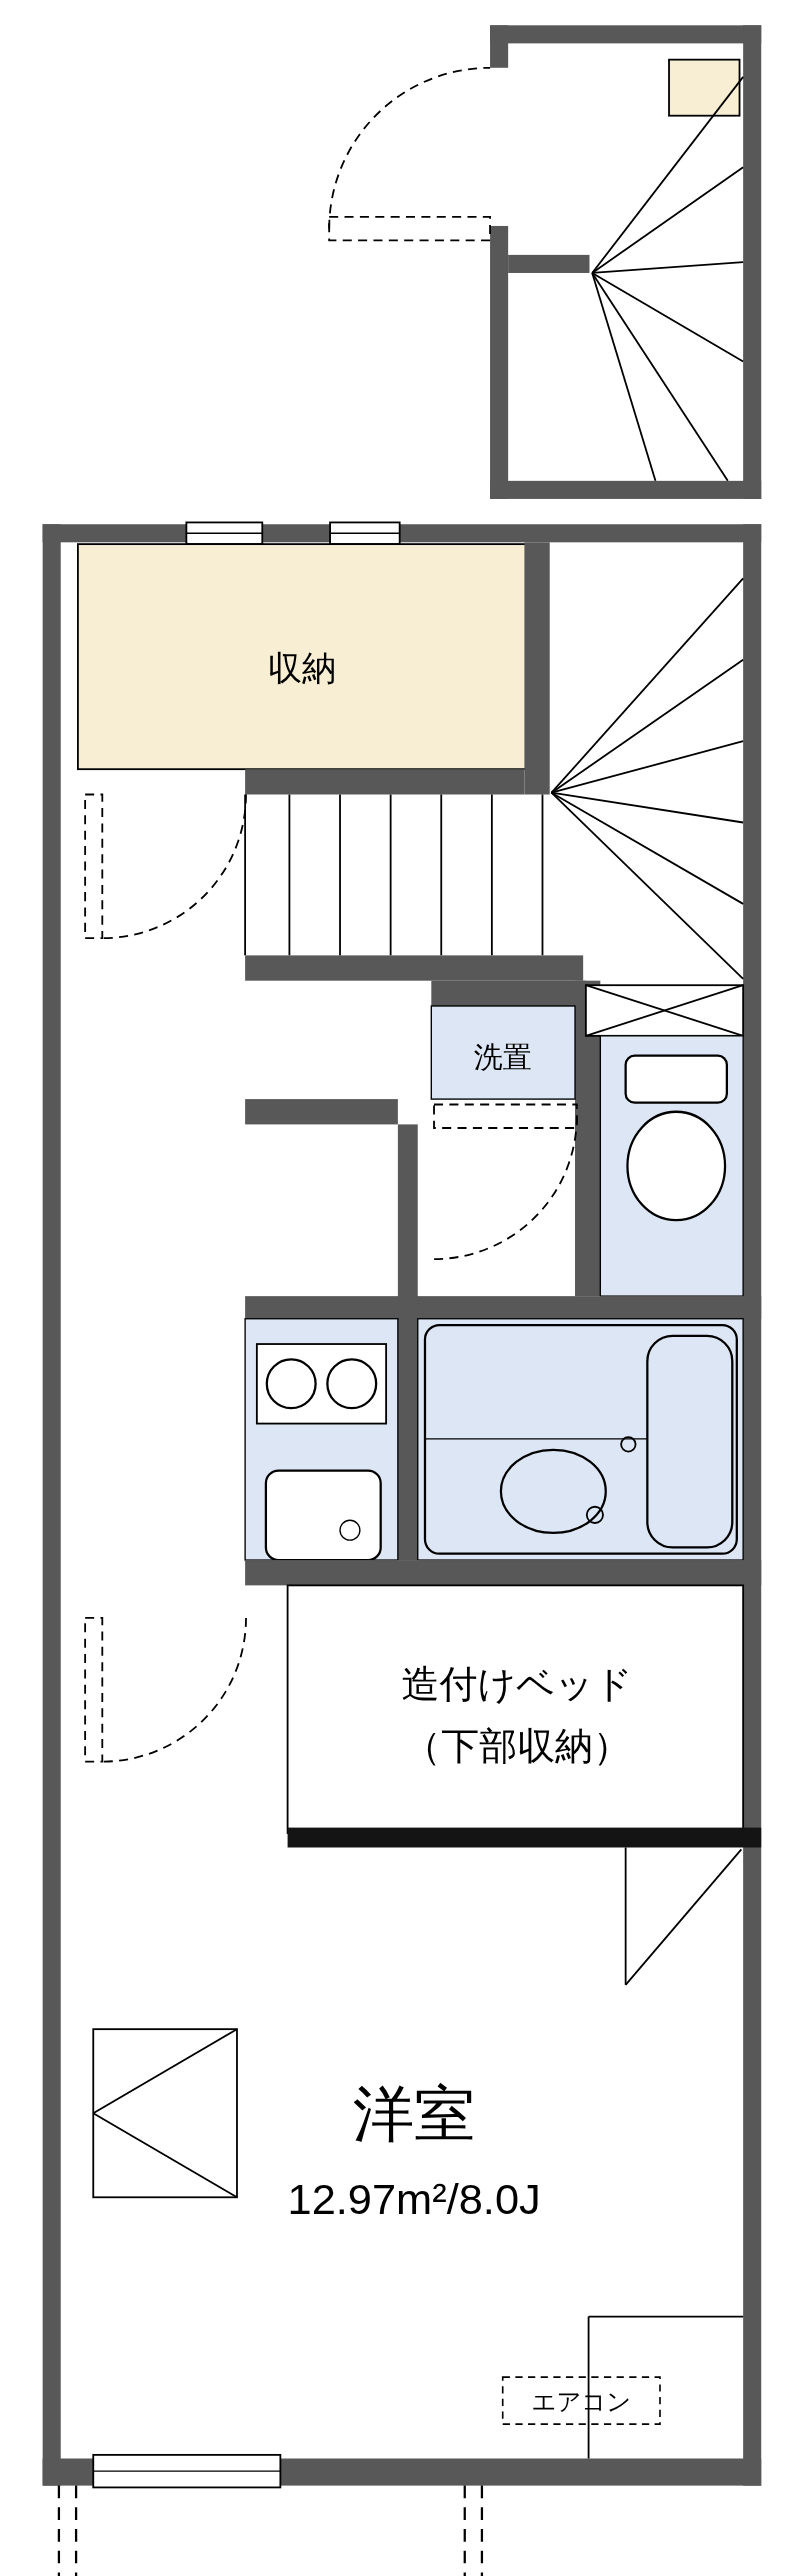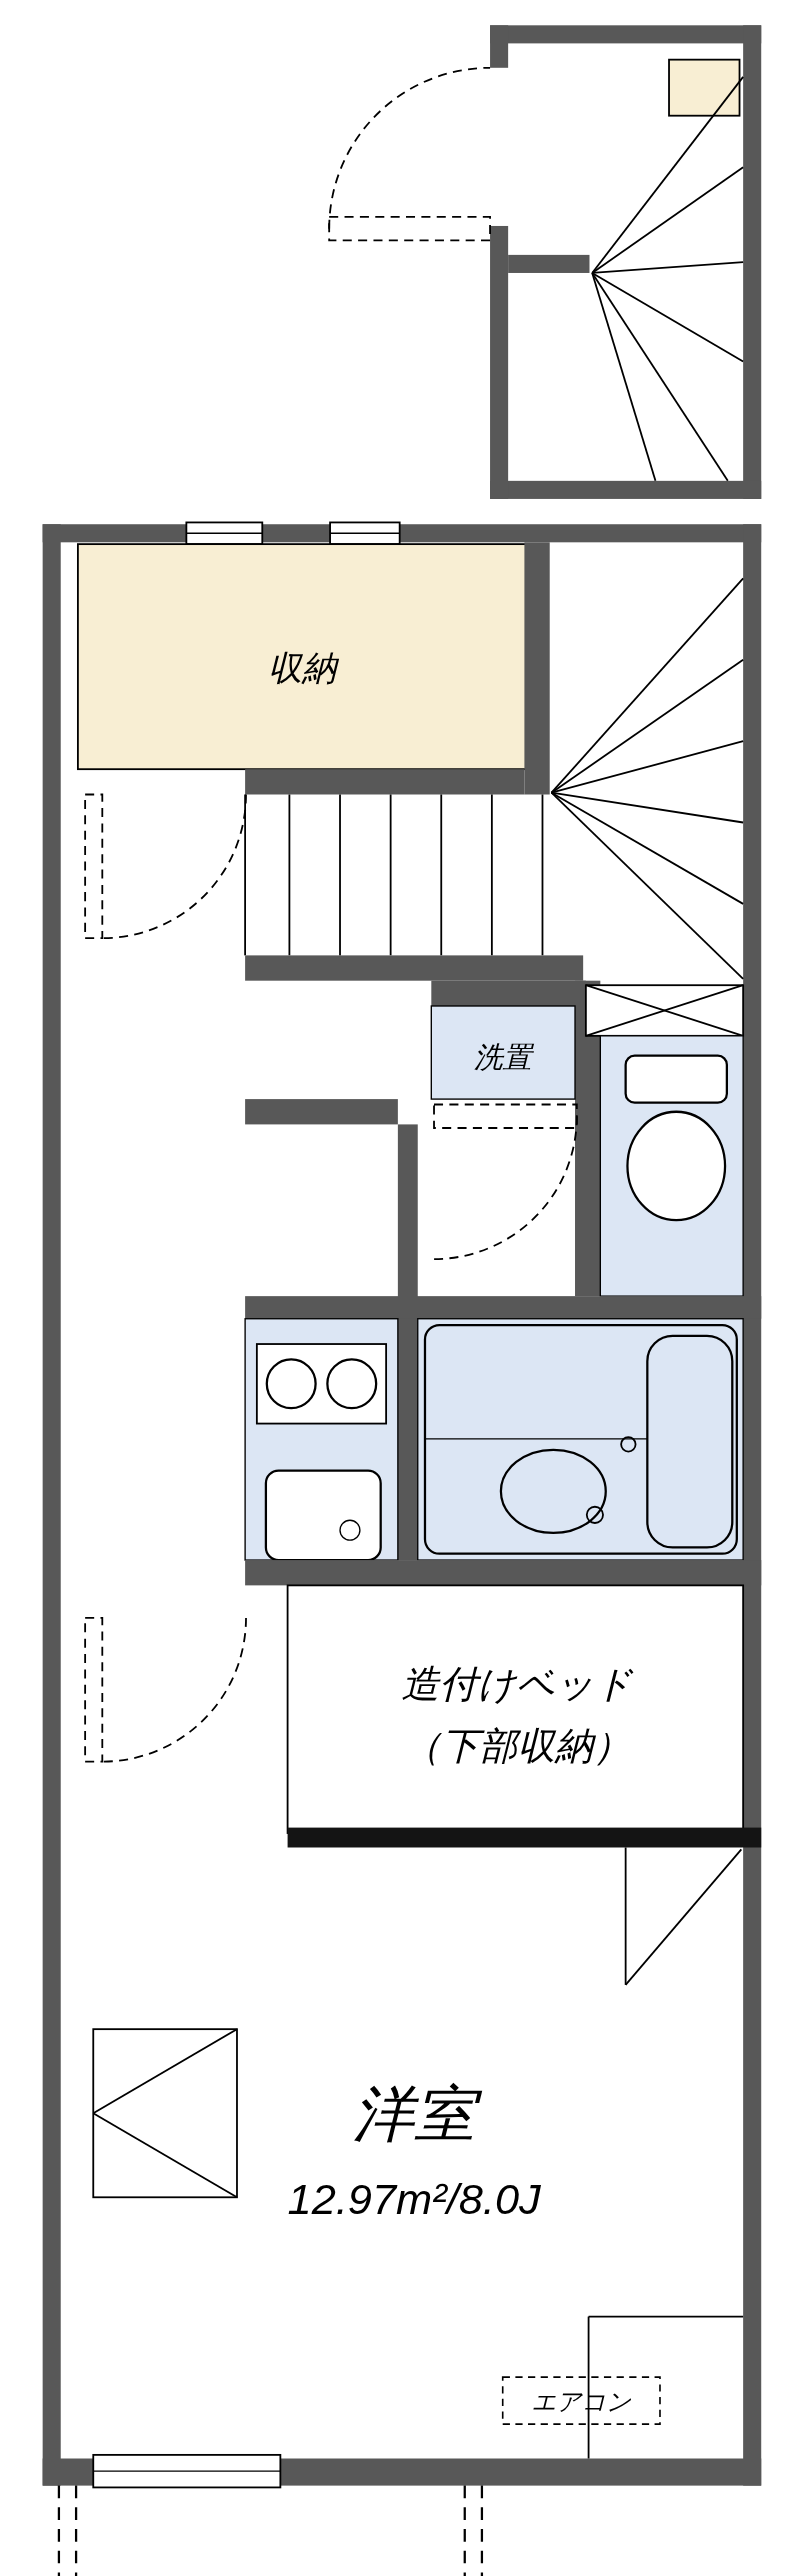--- a/index.html
+++ b/index.html
@@ -1,16 +1,16 @@
 <!DOCTYPE html>
 <html style="font-size:14.5px"><head>
 <meta charset="utf-8">
 <style>
   html,body { margin:0; padding:0; background:#ffffff; }
-  #plan { width:668px; height:2576px; position:relative; background:#fff;font-style:italic; }
+  #plan { width:668px; height:2576px; position:relative; background:#fff; }
   svg { display:block; }
   .wall    { fill:#585858; stroke:none; }
   .cream   { fill:#f8eed3; stroke:#000; stroke-width:2; }
   .blue    { fill:#dce6f4; stroke:#000; stroke-width:1.5; }
   .ln      { stroke:#000; stroke-width:2.5; fill:none; }
   .ln2     { stroke:#000; stroke-width:2; fill:none; }
   .thin    { stroke:#000; stroke-width:1.5; fill:none; }
   .dash    { stroke:#000; stroke-width:2; fill:none; stroke-dasharray:10 7; }
   .dash2   { stroke:#000; stroke-width:1.8; fill:none; stroke-dasharray:8 6; }
   .bdash   { stroke:#000; stroke-width:2.5; fill:none; stroke-dasharray:14 10; }

